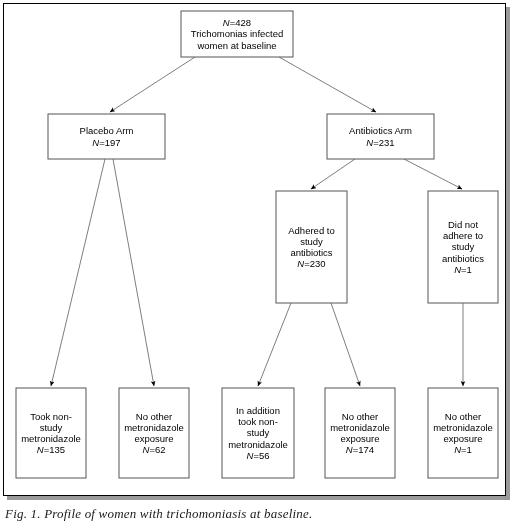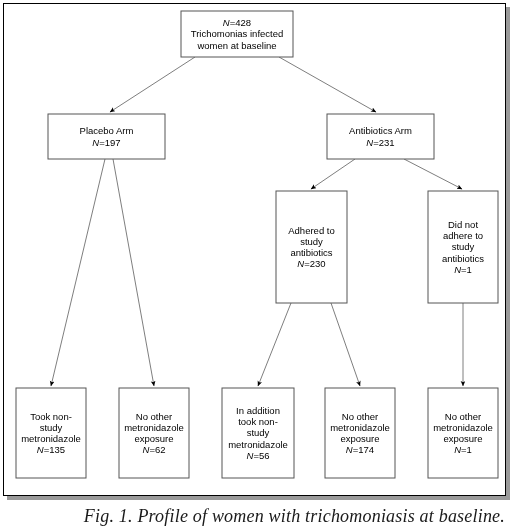--- a/index.html
+++ b/index.html
@@ -12,21 +12,20 @@
     height: 532px;
     font-family: "Liberation Sans", sans-serif;
     position: relative;
     overflow: hidden;
   }
   #figure-root {
     position: absolute;
     left: 0; top: 0;
     width: 513px;
     height: 532px;
-    text-align: right;
   }
   .frame {
     position: absolute;
     left: 3px;
     top: 3px;
     width: 503px;
     height: 493px;
     border: 1px solid #000000;
     box-sizing: border-box;
     background: #ffffff;
@@ -68,21 +67,21 @@
     stroke-width: 0.9;
     fill: none;
   }
   .caption {
     position: absolute;
     left: 5px;
     top: 506px;
     width: 500px;
     font-family: "Liberation Serif", serif;
     font-style: italic;
-    font-size: 18px;
+    font-size: 13px;
     color: #1a1a1a;
     letter-spacing: 0.2px;
     z-index: 3;
   }
 </style>
 </head>
 <body>
 
 <div id="figure-root">
   <div class="frame-shadow"></div>

